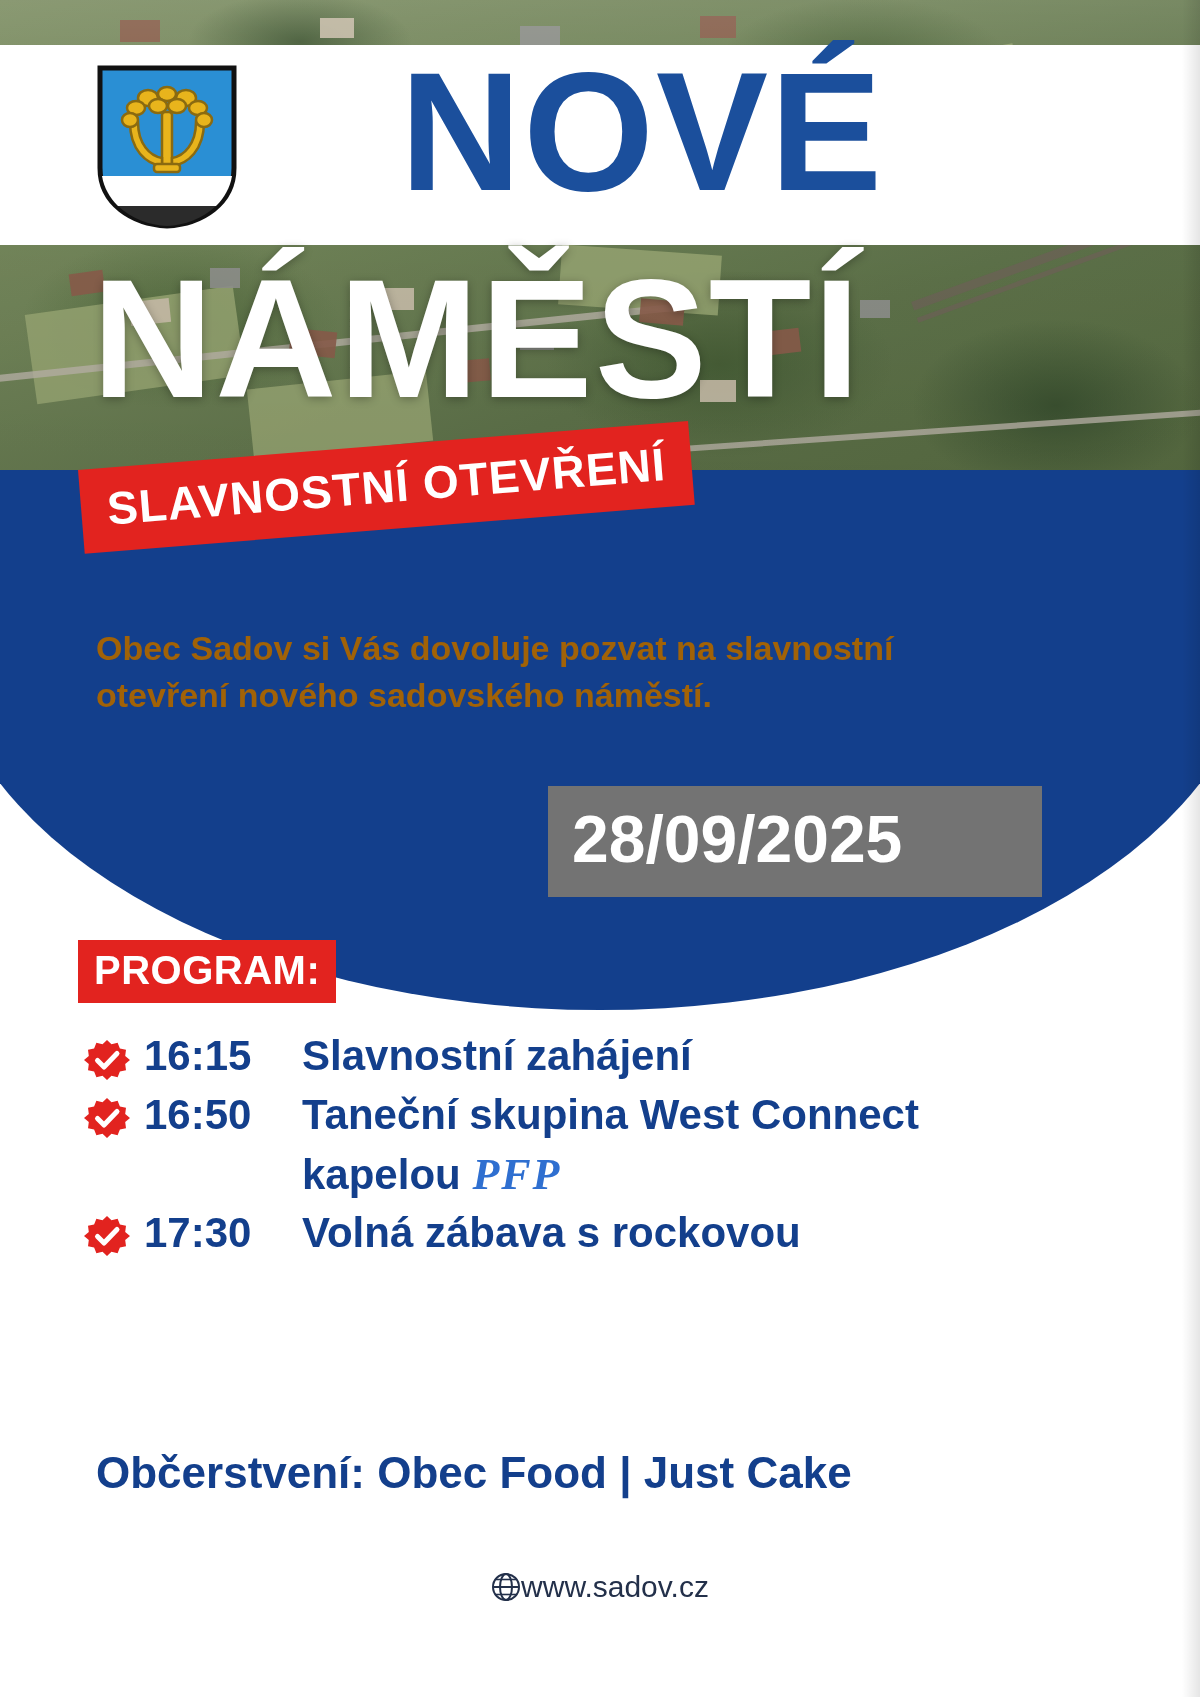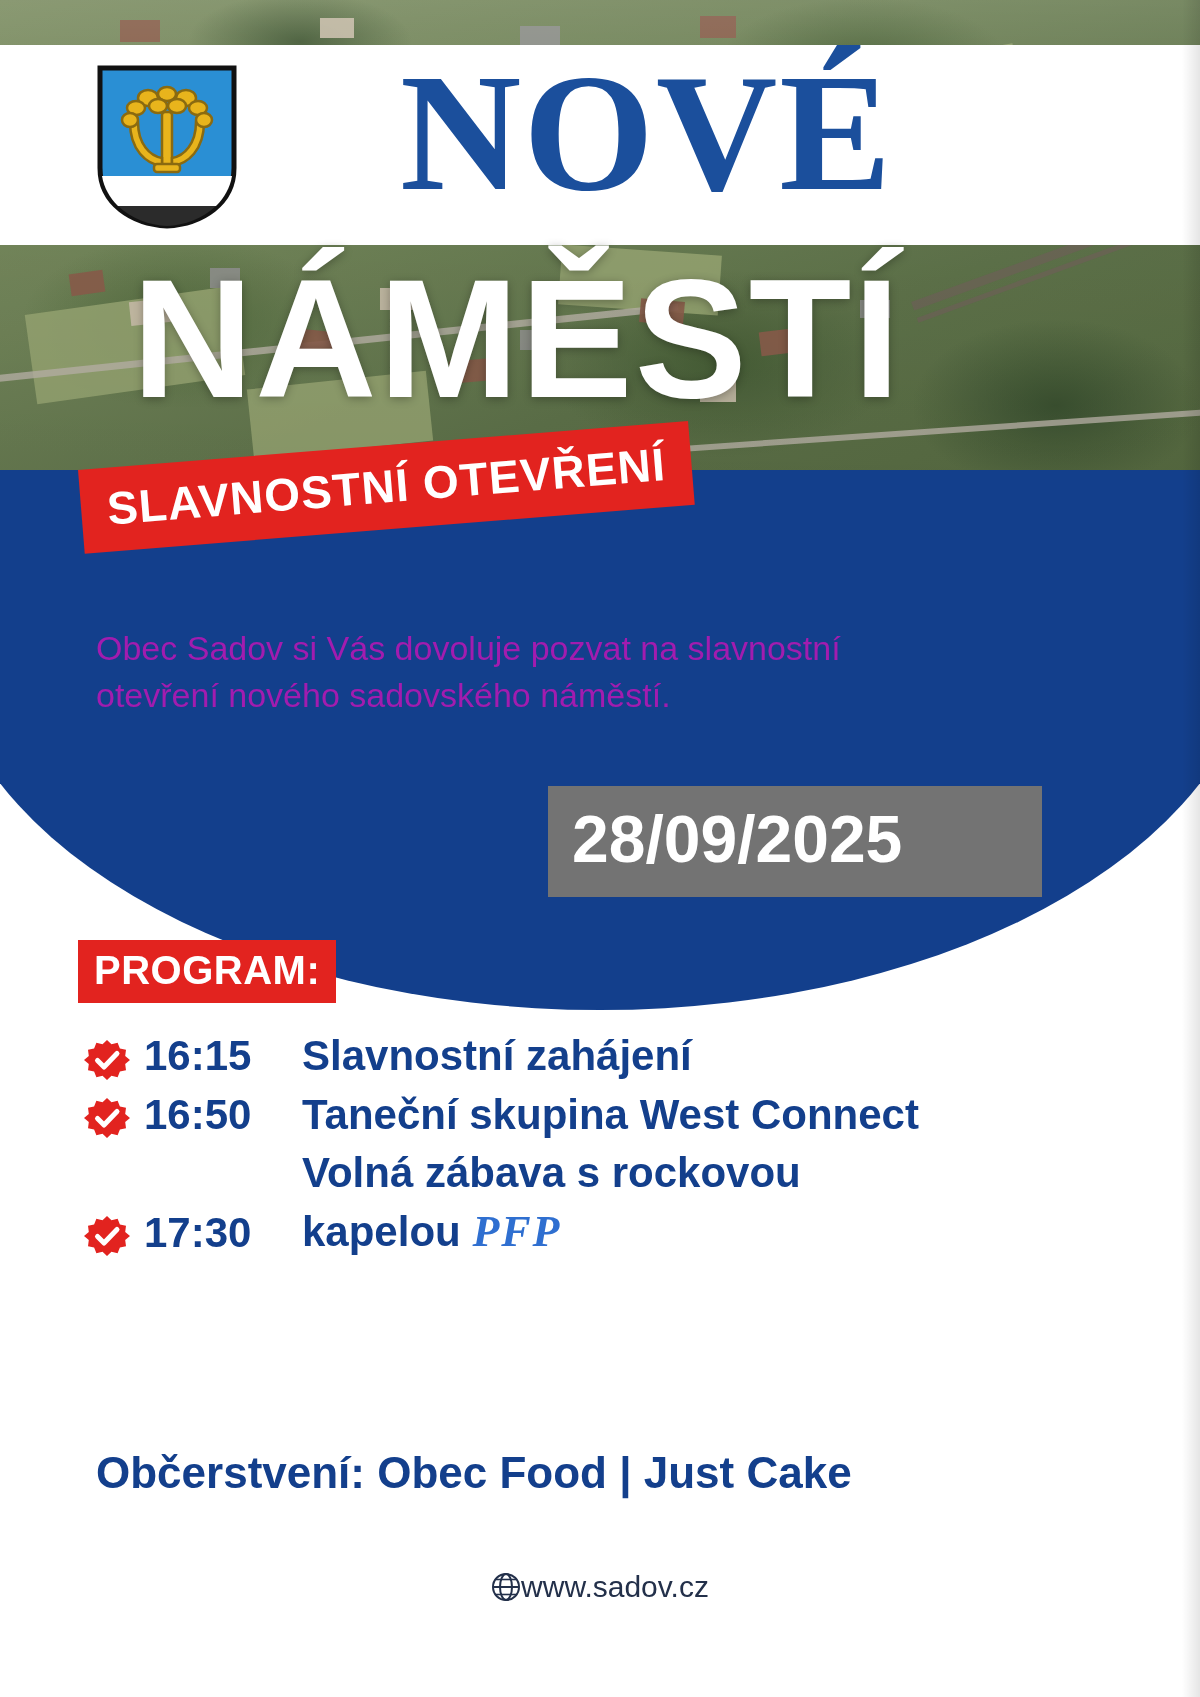--- a/index.html
+++ b/index.html
@@ -97,33 +97,32 @@
   
   .nove {
     position: absolute;
     left: 400px;
     top: 48px;
     font-size: 168px;
     line-height: 1;
     font-weight: 700;
     letter-spacing: 2px;
     color: #1b4f9c;
-    font-family: Liberation Serif, serif;
+    font-family: Liberation Sans, sans-serif;
   }
   .namesti {
     position: absolute;
     left: 92px;
     top: 255px;
     font-size: 168px;
     line-height: 1;
     font-weight: 700;
     letter-spacing: 2px;
     color: #ffffff;
     text-shadow: 0 2px 10px rgba(0,0,0,.30);
-    margin-left: 40px;
   }
 
   
   .blue-shape {
     position: absolute;
     left: -60px;
     top: 470px;
     width: 1320px;
     height: 540px;
     background: #133f8c;
@@ -156,24 +155,24 @@
     letter-spacing: 1px;
     white-space: nowrap;
   }
 
   
   .intro {
     position: absolute;
     left: 96px;
     top: 625px;
     width: 860px;
-    color: #a21caf;
+    color: #a16207;
     font-size: 34px;
     line-height: 1.38;
-    font-weight: 400;
+    font-weight: 700;
   }
 
   
   .date-box {
     position: absolute;
     left: 548px;
     top: 786px;
     width: 494px;
     background: #737373;
     padding: 18px 20px 22px 24px;
@@ -396,22 +395,22 @@
 
     <div class="prog-row">
       <div class="bullet">
         <svg width="46" height="46" viewBox="0 0 46 46">
           <path d="M23 1 L27.5 5.2 L33.6 3.8 L35.9 9.6 L42 10.8 L41.2 17 L46 21 L41.2 25 L42 31.2 L35.9 32.4 L33.6 38.2 L27.5 36.8 L23 41 L18.5 36.8 L12.4 38.2 L10.1 32.4 L4 31.2 L4.8 25 L0 21 L4.8 17 L4 10.8 L10.1 9.6 L12.4 3.8 L18.5 5.2 Z" fill="#e2231f"></path>
           <path d="M13.5 21.5 L20 28 L33 14.5" fill="none" stroke="#ffffff" stroke-width="5" stroke-linecap="round" stroke-linejoin="round"></path>
         </svg>
       </div>
       <div class="prog-time">17:30</div>
       <div>
+        <div class="prog-text"><span>kapelou </span><span class="pfp">PFP</span></div>
         <div class="prog-text">Volná zábava s rockovou</div>
-        <div class="prog-text"><span>kapelou </span><span class="pfp">PFP</span></div>
       </div>
     </div>
 
   </div>
 
   <div class="refresh">Občerstvení: Obec Food | Just Cake</div>
 
   <div class="footer">
     <span class="globe-icon">
       <svg width="30" height="30" viewBox="0 0 30 30">

